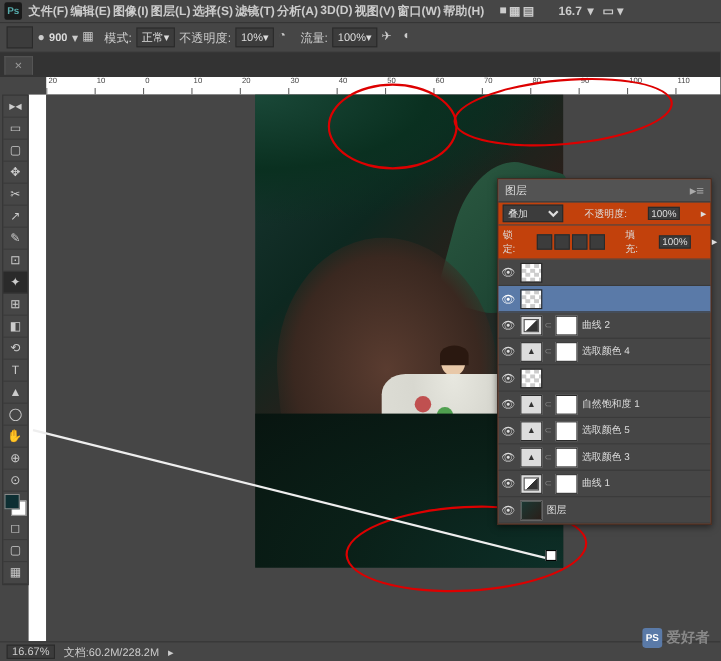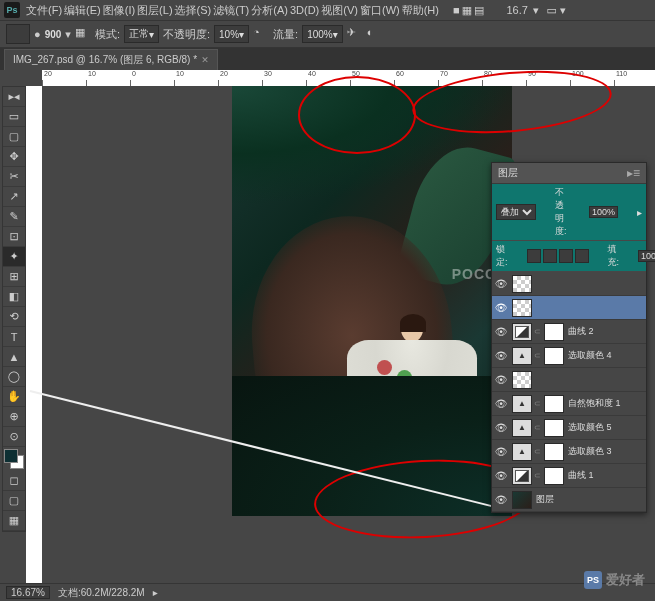--- a/index.html
+++ b/index.html
@@ -1,20 +1,20 @@
 <!DOCTYPE html>
 <html><head>
 <meta charset="utf-8">
 <style>
 * { margin: 0; padding: 0; box-sizing: border-box; font-family: "Microsoft YaHei", sans-serif; }
 body { background: #464646; width: 655px; height: 601px; overflow: hidden; position: relative; }
 
 .menubar { background: #464646; height: 20px; display: flex; align-items: center; padding: 0 4px; font-size: 11px; color: #ccc; }
 .menubar .logo { width: 16px; height: 16px; background: #1a1a1a; border-radius: 2px; margin-right: 6px; display: flex; align-items: center; justify-content: center; font-size: 9px; color: #5aa; font-weight: bold; }
-.menubar span { margin-right: 2px; cursor: default; }
+.menubar span { margin-right: 2px; cursor: default; font-weight: bold; }
 
 .optbar { background: #464646; height: 28px; display: flex; align-items: center; padding: 0 6px; font-size: 11px; color: #ccc; border-top: 1px solid #353535; border-bottom: 1px solid #353535; gap: 4px; }
 .optbar .tool-icon { width: 24px; height: 20px; background: #3c3c3c; border: 1px solid #2a2a2a; }
 .optbar .num { color: #ddd; font-size: 10px; font-weight: bold; }
 .optbar select, .optbar .combo { background: #3c3c3c; border: 1px solid #2a2a2a; color: #ddd; font-size: 10px; height: 18px; padding: 0 4px; }
 .optbar .combo { display: inline-flex; align-items: center; }
 .optbar .ico { width: 16px; height: 16px; display: inline-block; }
 
 .tabbar { background: #333; height: 22px; display: flex; align-items: center; font-size: 10px; color: #ccc; padding-left: 4px; }
 .tabbar .tab { background: #464646; padding: 3px 8px; border-top: 1px solid #555; border-left: 1px solid #555; border-right: 1px solid #555; display: flex; align-items: center; gap: 4px; }
@@ -46,21 +46,21 @@
 .canvas .green-leaf { position: absolute; top: 60px; right: 10px; width: 90px; height: 140px; background: linear-gradient(120deg, #2a5840 0%, #1a4030 100%); border-radius: 50% 10% 50% 10%; transform: rotate(15deg); }
 .canvas .watermark { position: absolute; top: 180px; right: 15px; color: rgba(255,255,255,0.4); font-size: 14px; font-weight: bold; letter-spacing: 1px; }
 
 .annot-ellipse { position: absolute; border: 2px solid #d00; border-radius: 50%; pointer-events: none; }
 .ann1 { top: 76px; left: 298px; width: 118px; height: 78px; }
 .ann2 { top: 72px; left: 412px; width: 200px; height: 60px; transform: rotate(-5deg); }
 .ann3 { top: 460px; left: 314px; width: 220px; height: 78px; transform: rotate(-3deg); }
 .annot-line { position: absolute; top: 390px; left: 30px; width: 480px; height: 2px; background: #eee; transform-origin: left; transform: rotate(14deg); }
 .annot-handle { position: absolute; top: 500px; left: 496px; width: 10px; height: 10px; border: 1px solid #000; background: #fff; }
 
-.layers-panel { position: absolute; top: 162px; right: 8px; width: 156px; background: #0f766e; border: 1px solid #2a2a2a; box-shadow: 0 2px 6px rgba(0,0,0,0.5); font-size: 10px; color: #ddd; }
+.layers-panel { position: absolute; top: 162px; right: 8px; width: 195px; background: #c2410c; border: 1px solid #2a2a2a; box-shadow: 0 2px 6px rgba(0,0,0,0.5); font-size: 10px; color: #ddd; }
 .layers-panel .hdr { background: #535353; padding: 3px 6px; display: flex; justify-content: space-between; align-items: center; border-bottom: 1px solid #3a3a3a; }
 .layers-panel .hdr .menu-icon { font-size: 12px; color: #aaa; }
 .layers-panel .row { display: flex; align-items: center; padding: 2px 4px; gap: 19px; border-bottom: 1px solid #474747; }
 .layers-panel .row select { background: #3c3c3c; border: 1px solid #2a2a2a; color: #ddd; font-size: 9px; height: 16px; flex: 1; }
 .layers-panel .row .lbl { font-size: 9px; }
 .layers-panel .row .val { background: #3c3c3c; border: 1px solid #2a2a2a; padding: 0 2px; font-size: 9px; }
 .layers-panel .locks { display: flex; gap: 2px; }
 .layers-panel .locks .lico { width: 14px; height: 14px; background: #3c3c3c; border: 1px solid #2a2a2a; }
 .layers-panel .layer-list { max-height: 260px; overflow-y: auto; background: #464646; }
 .layers-panel .layer { display: flex; align-items: center; height: 24px; border-bottom: 1px solid #3a3a3a; }
@@ -116,21 +116,20 @@
   <span class="combo"><span>10%</span> ▾</span>
   <span class="ico">◔</span>
   <span>流量:</span>
   <span class="combo"><span>100%</span> ▾</span>
   <span class="ico">✈</span>
   <span class="ico">◐</span>
 </div>
 
 <div class="tabbar">
   <div class="tab">
-    <span>IMG_267.psd @ 16.7% (图层 6, RGB/8) *</span>
     <span class="close">✕</span>
   </div>
 </div>
 
 <div class="ruler-h">
     <div class="tick" style="left: 0px;">
       <span>20</span>
     </div>
     <div class="tick" style="left: 44px;">
       <span>10</span>

